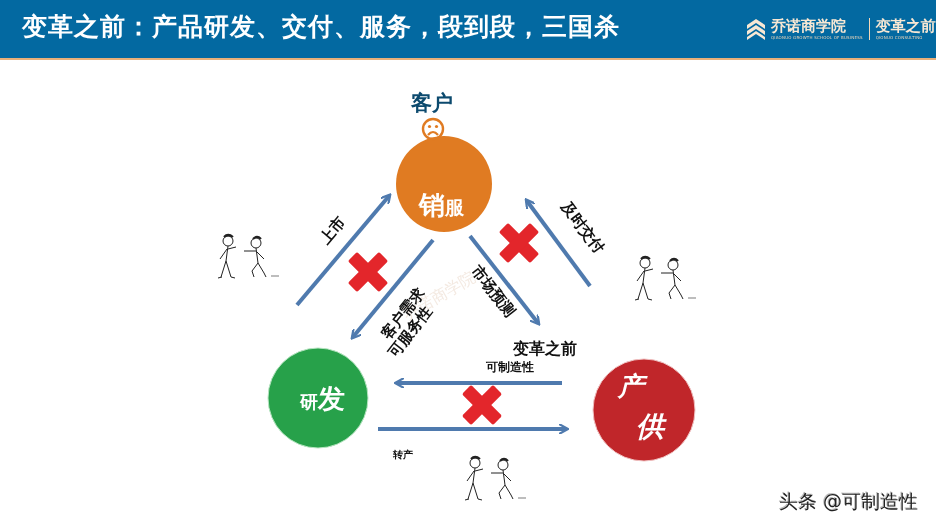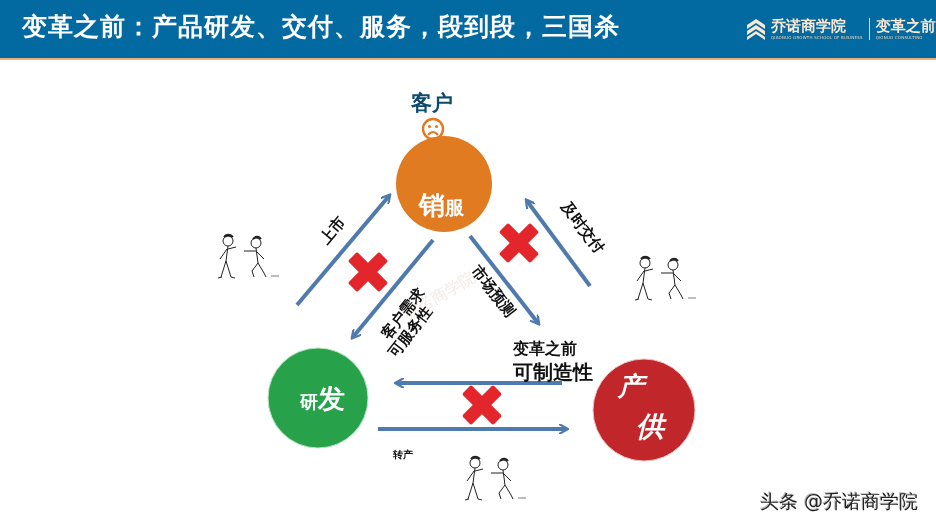--- a/index.html
+++ b/index.html
@@ -111,17 +111,17 @@
   <div class="circle-text" style="left:636px;top:408px;font-size:28px;font-style:italic;">供</div>
 
   <div class="lbl" style="left:316px;top:236px;transform:rotate(-50deg);transform-origin:left top;">上市</div>
   <div class="lbl" style="left:372px;top:340px;transform:rotate(-52deg);transform-origin:left top;line-height:17px;">
     <div style="padding-left:10px">客户需求</div>
     <div>可服务性</div>
   </div>
   <div class="lbl" style="left:482px;top:262px;transform:rotate(52deg);transform-origin:left top;">市场预测</div>
   <div class="lbl" style="left:572px;top:198px;transform:rotate(53deg);transform-origin:left top;">及时交付</div>
   <div class="lbl" style="left:513px;top:339px;font-size:16px;">变革之前</div>
-  <div class="lbl" style="left:513px;top:359px;font-size:20px;">可制造性</div>
+  <div class="lbl" style="left:486px;top:359px;font-size:12px;">可制造性</div>
   <div class="lbl" style="left:393px;top:448px;font-size:10px;">转产</div>
 </div>
 
-<div class="watermark">头条 @乔诺商学院</div>
+<div class="watermark">头条 @可制造性</div>
 
 </body></html>

